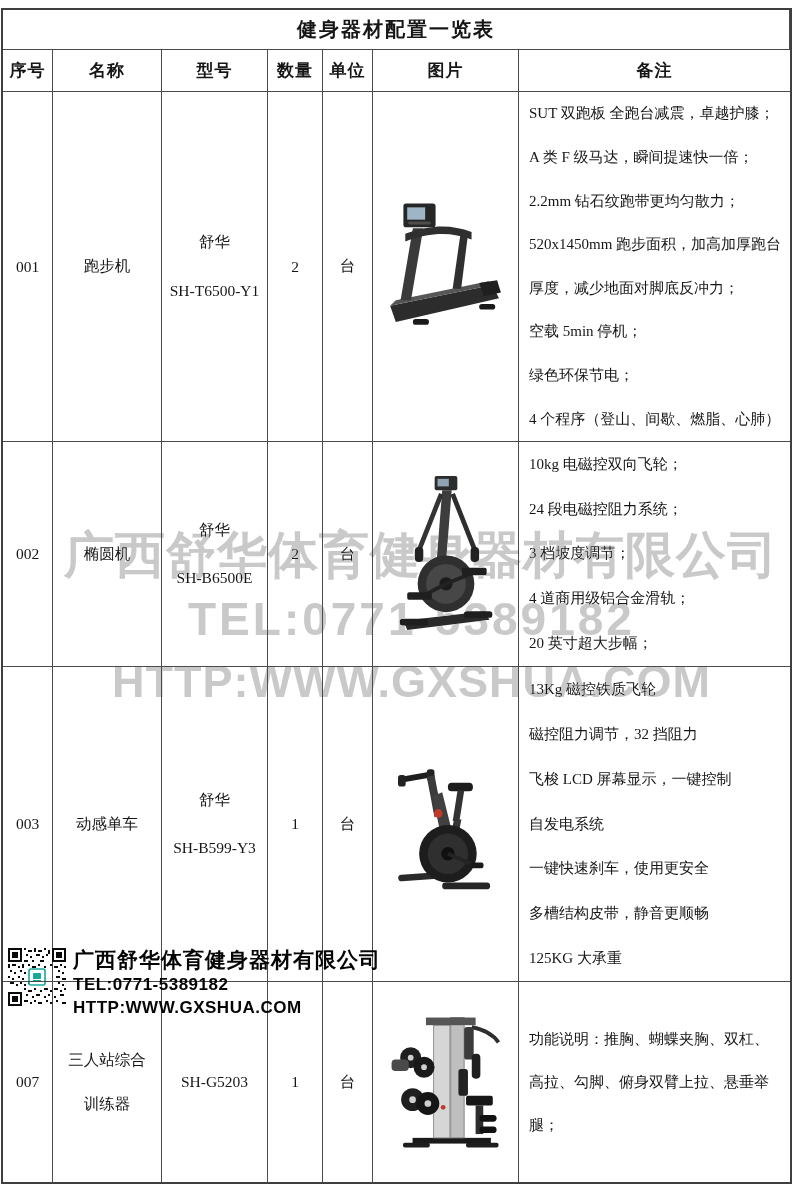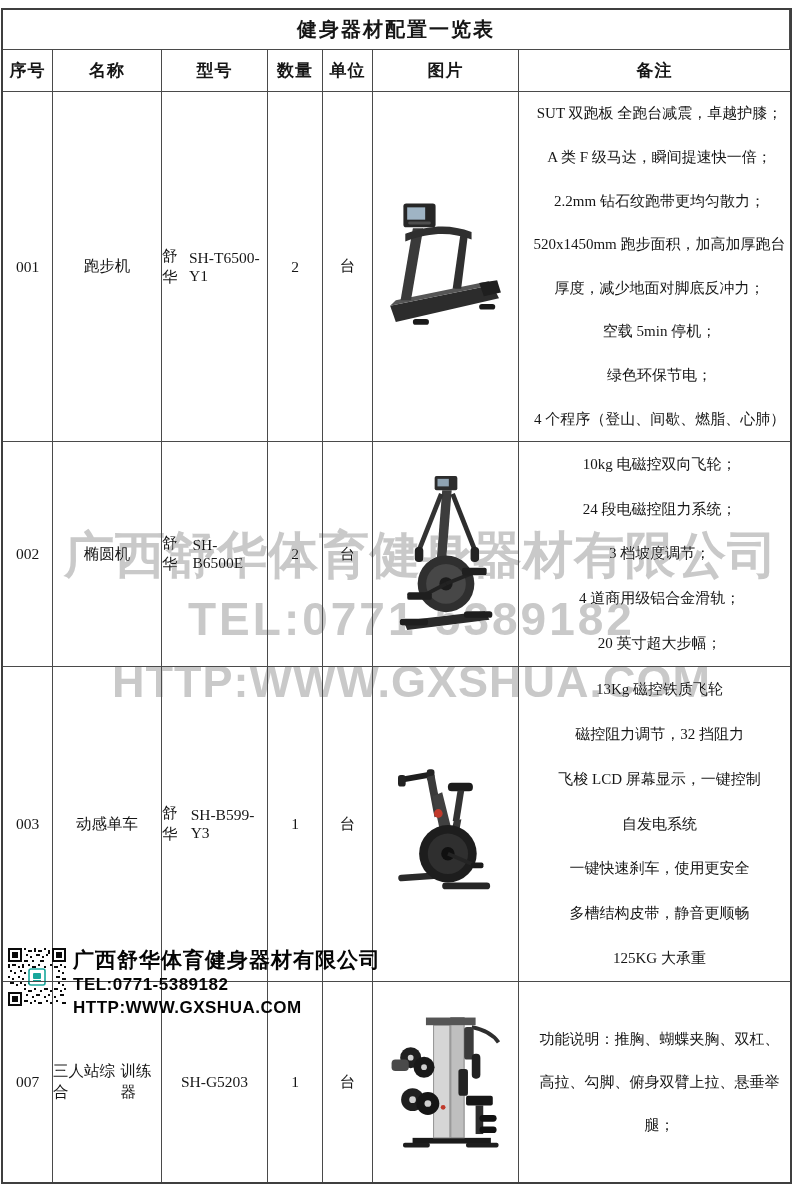--- a/index.html
+++ b/index.html
@@ -24,25 +24,25 @@
   .c.lastrow{border-bottom:none;}
   .titlecell{
     grid-column:1 / -1;
     font-family:"Liberation Sans","DejaVu Sans",sans-serif;
     font-weight:bold;font-size:20px;letter-spacing:2px;
   }
   .head{
     font-family:"Liberation Sans","DejaVu Sans",sans-serif;
     font-weight:bold;font-size:17px;letter-spacing:1px;
   }
-  .stack{flex-direction:row;justify-content:space-between;}
+  .stack{flex-direction:column;}
   .stack div{display:flex;align-items:center;justify-content:center;}
   .modelline{height:48px;}
   .nameline{height:44px;}
-  .remarks{flex-direction:column;align-items:center;justify-content:center;padding-left:10px;font-size:15px;}
+  .remarks{flex-direction:column;align-items:flex-start;justify-content:center;padding-left:10px;font-size:15px;}
   .remarks .rl{display:flex;align-items:center;}
   .lh1 .rl{height:43.7px;}
   .lh2 .rl{height:45px;}
   .lh3 .rl{height:45px;}
   .lh4 .rl{height:43px;}
   
   .wm{
     position:absolute;z-index:5;pointer-events:none;white-space:nowrap;
     font-family:"Liberation Sans","DejaVu Sans",sans-serif;color:#c9c9c9;
     mix-blend-mode:darken;font-weight:bold;

